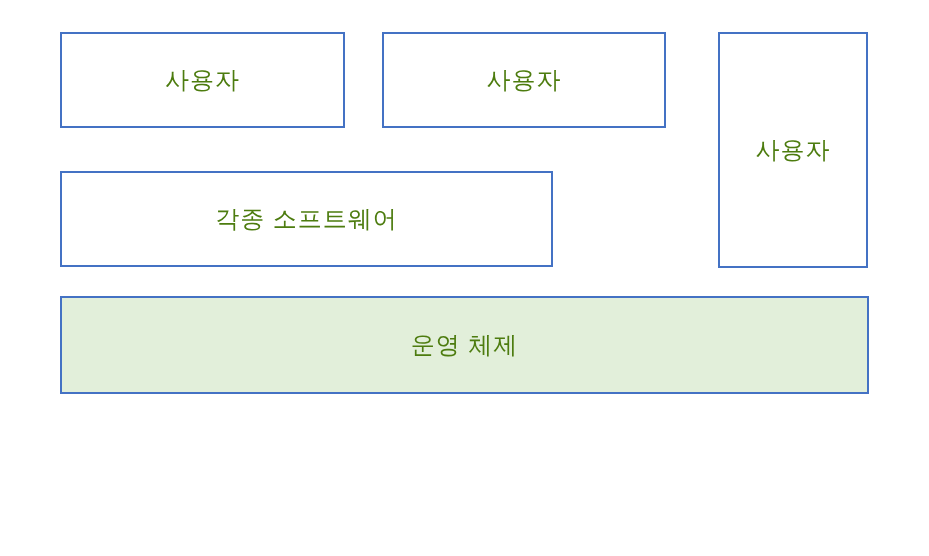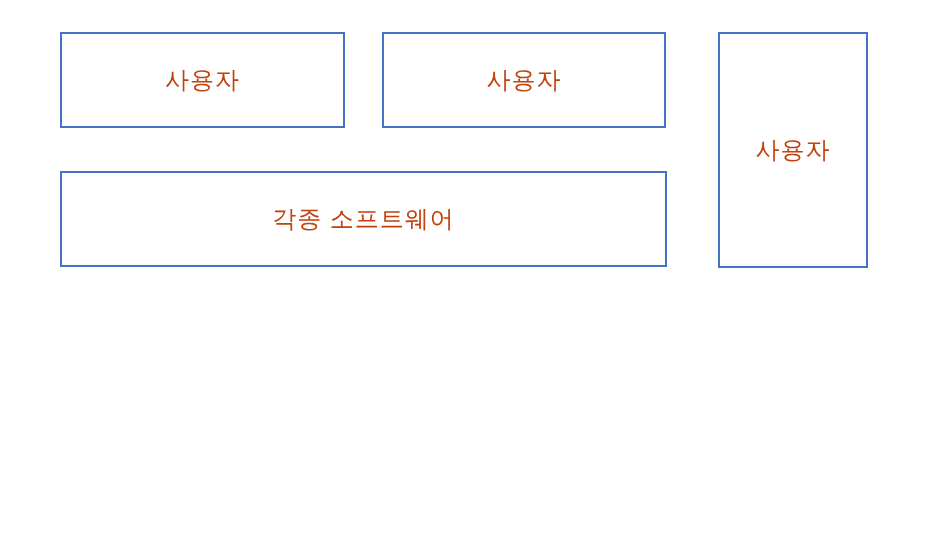--- a/index.html
+++ b/index.html
@@ -17,33 +17,33 @@
   }
   .box {
     position: absolute;
     box-sizing: border-box;
     border: 2px solid #4472c4;
     background: #ffffff;
     display: flex;
     align-items: center;
     justify-content: center;
     font-size: 24px;
-    color: #c2410c;
+    color: #4d7c0f;
     letter-spacing: 1px;
     text-align: center;
     line-height: 1.2;
   }
   .box--fill-green {
     background: #e2efda;
   }
   
   .box--user1    { left: 60px;  top: 32px;  width: 285px; height: 96px;  }
   .box--user2    { left: 382px; top: 32px;  width: 284px; height: 96px;  }
   .box--user3    { left: 718px; top: 32px;  width: 150px; height: 236px; }
-  .box--software { left: 60px;  top: 171px; width: 607px; height: 96px;  }
+  .box--software { left: 60px;  top: 171px; width: 493px; height: 96px;  }
   .box--os       { left: 60px;  top: 296px; width: 809px; height: 98px;  }
   .box--hardware { left: 60px;  top: 425px; width: 807px; height: 98px;  }
 </style>
 </head>
 <body>
 
 <div class="canvas">
 
   <div class="box box--user1">
     <span>사용자</span>
@@ -54,15 +54,18 @@
   </div>
 
   <div class="box box--user3">
     <span>사용자</span>
   </div>
 
   <div class="box box--software">
     <span>각종 소프트웨어</span>
   </div>
 
+  <div class="box box--os box--fill-green">
+    <span>운영 체제</span>
+  </div>
 
 
 </div>
 
 </body></html>

